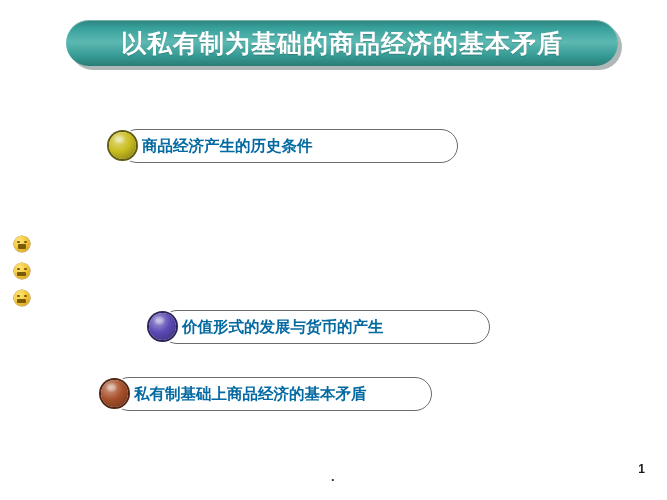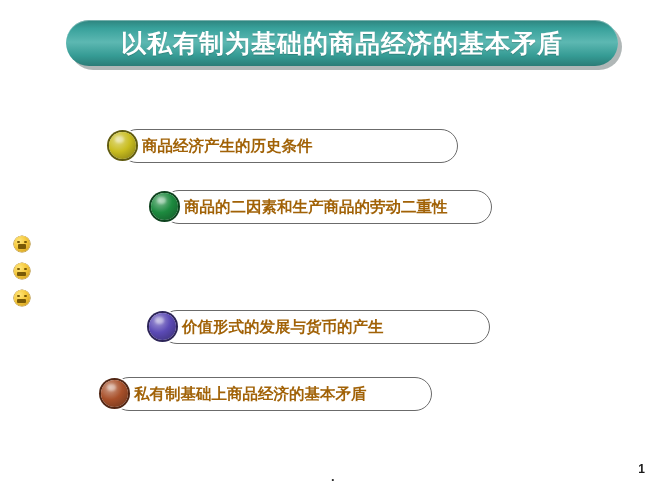--- a/index.html
+++ b/index.html
@@ -77,21 +77,21 @@
     border-radius: 17px;
     background: #ffffff;
   }
   .pill-label {
     position: absolute;
     top: 0;
     height: 25px;
     line-height: 34px;
     font-size: 15.5px;
     font-weight: bold;
-    color: #a16207;
+    color: #0369a1;
     white-space: nowrap;
   }
   .bullet {
     position: absolute;
     top: 3px;
     width: 27px;
     height: 27px;
     border-radius: 50%;
     box-sizing: border-box;
   }
@@ -170,25 +170,20 @@
   <div id="title-banner" style="background: linear-gradient(rgb(45, 131, 126) 0%, rgb(56, 161, 155) 18%, rgb(93, 184, 178) 48%, rgb(53, 155, 148) 78%, rgb(43, 124, 119) 100%); font-family: Liberation Serif, serif;">
     <span id="title-text">以私有制为基础的商品经济的基本矛盾</span>
   </div>
 
   <div class="item" style="left:120px; top:129px; width:338px;">
     <div class="pill" style="width:338px;"></div>
     <div class="bullet" style="left: -11px; background: radial-gradient(circle at 34% 28%, rgb(225, 219, 132) 0%, rgb(201, 189, 31) 46%, rgb(125, 117, 19) 100%); box-shadow: rgb(96, 91, 15) 0px 0px 0px 2px, rgb(255, 255, 255) 0px 0px 0px 3.6px, rgba(0, 0, 0, 0.3) 0px 1px 2px;"></div>
     <div class="pill-label" style="left:22px;">商品经济产生的历史条件</div>
   </div>
 
-  <div class="item" style="left:162px; top:190px; width:330px;">
-    <div class="pill" style="width:330px;"></div>
-    <div class="bullet" style="left: -11px; background: radial-gradient(circle at 34% 28%, rgb(131, 191, 149) 0%, rgb(29, 138, 63) 46%, rgb(18, 86, 39) 100%); box-shadow: rgb(14, 66, 30) 0px 0px 0px 2px, rgb(255, 255, 255) 0px 0px 0px 3.6px, rgba(0, 0, 0, 0.3) 0px 1px 2px;"></div>
-    <div class="pill-label" style="left:22px;">商品的二因素和生产商品的劳动二重性</div>
-  </div>
 
 
   <div class="item" style="left:160px; top:310px; width:330px;">
     <div class="pill" style="width:330px;"></div>
     <div class="bullet" style="left: -11px; background: radial-gradient(circle at 34% 28%, rgb(165, 155, 214) 0%, rgb(91, 74, 181) 46%, rgb(56, 46, 112) 100%); box-shadow: rgb(44, 36, 87) 0px 0px 0px 2px, rgb(255, 255, 255) 0px 0px 0px 3.6px, rgba(0, 0, 0, 0.3) 0px 1px 2px;"></div>
     <div class="pill-label" style="left:22px;">价值形式的发展与货币的产生</div>
   </div>
 
   <div class="item" style="left:112px; top:377px; width:320px;">
     <div class="pill" style="width:320px;"></div>

